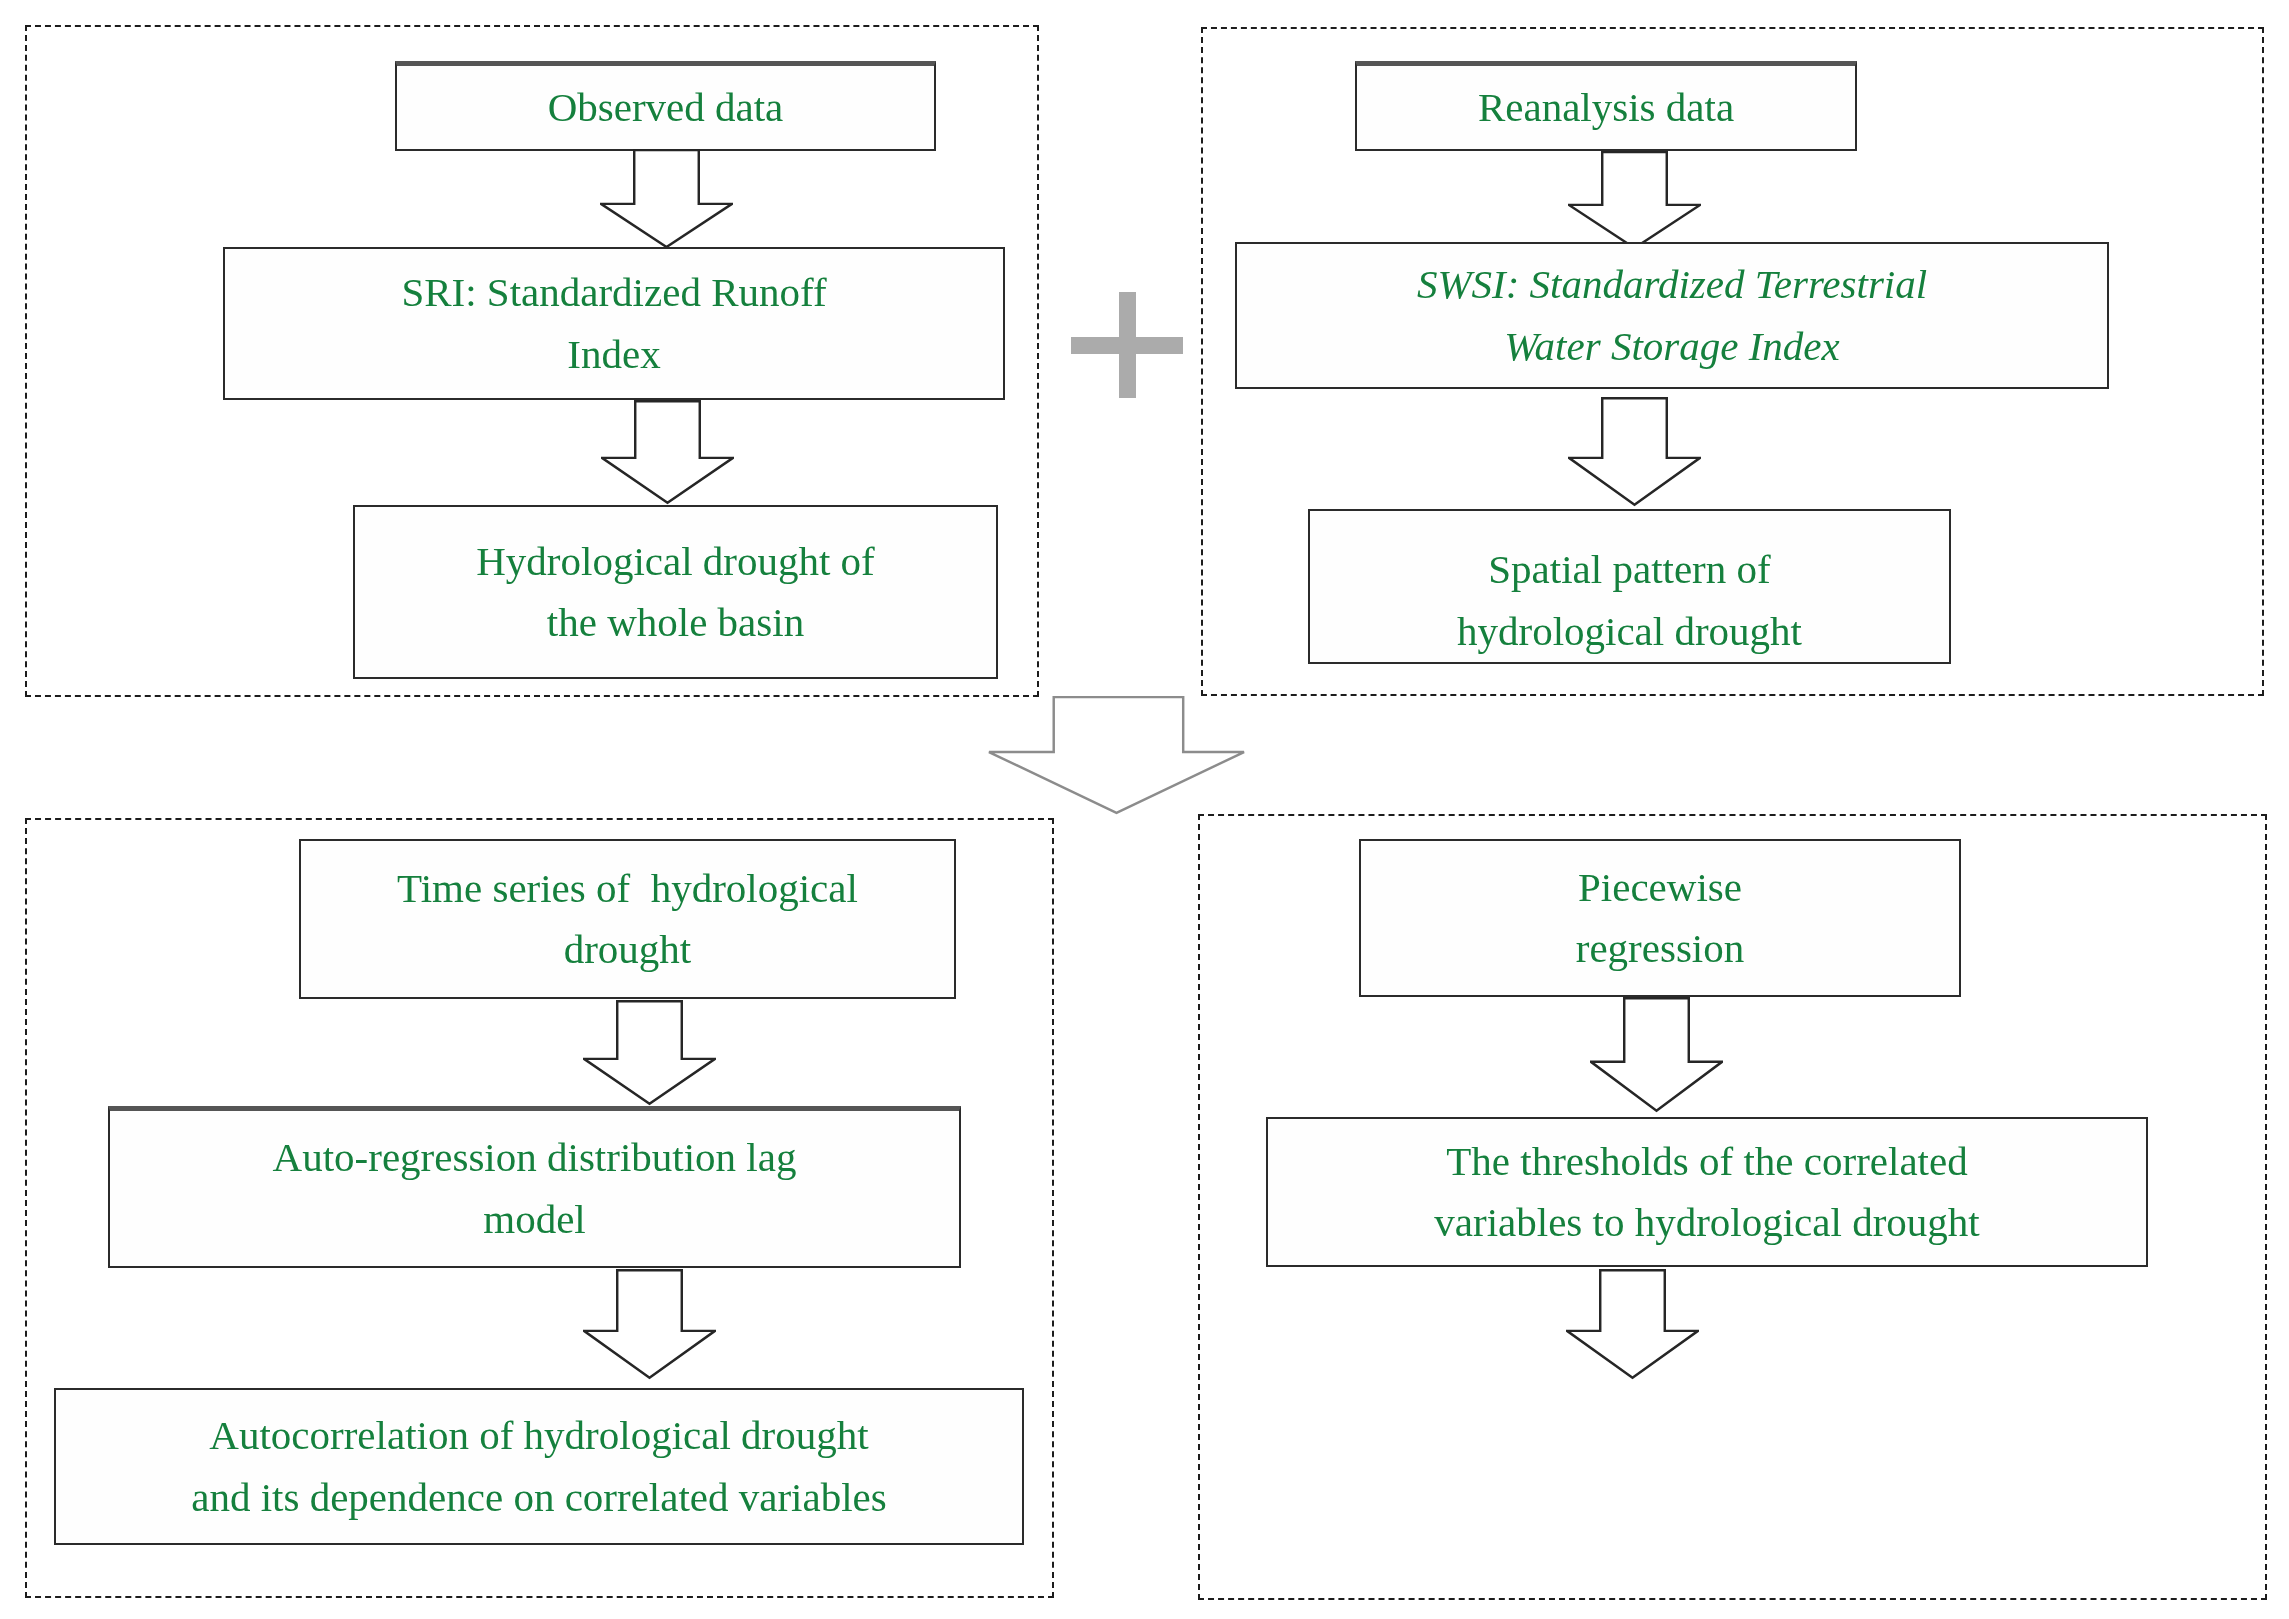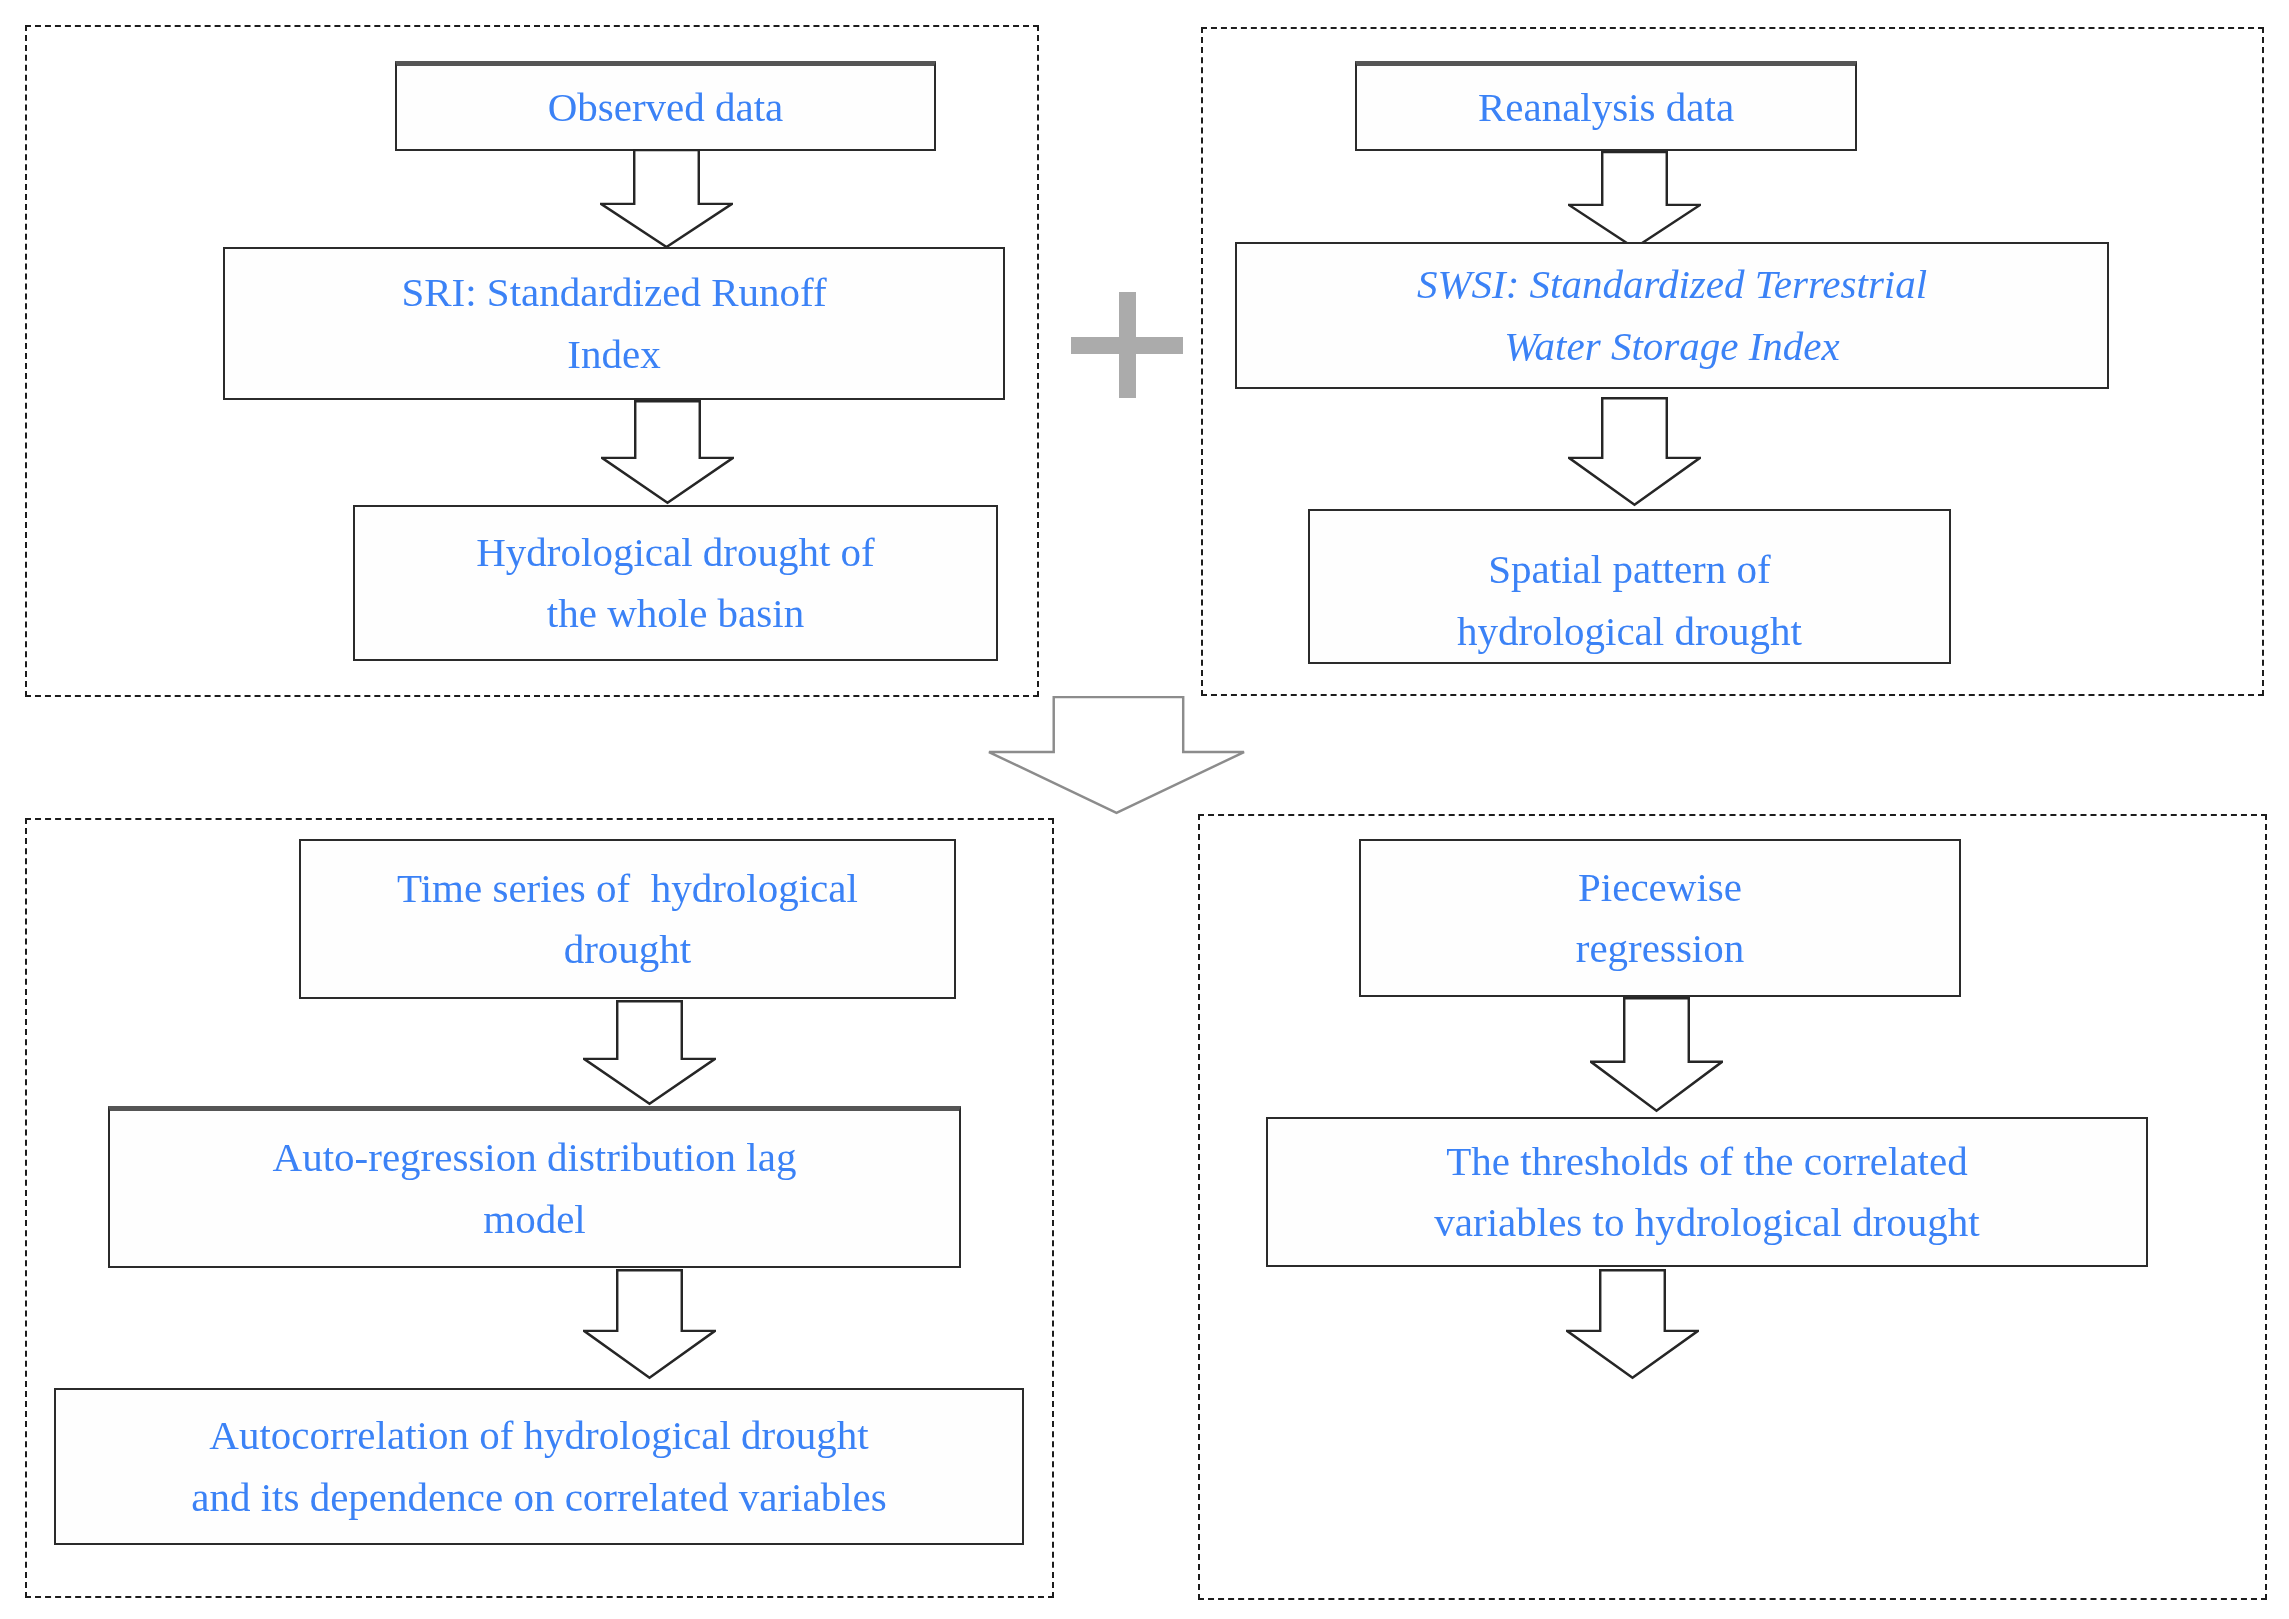--- a/index.html
+++ b/index.html
@@ -26,21 +26,21 @@
     justify-content: center;
     box-sizing: border-box;
   }
   .box.thick-top { border-top: 5.9px solid #555555; }
   .box span {
     display: block;
     white-space: pre-wrap;
     text-align: center;
     font-size: 41px;
     line-height: 1.5;
-    color: #3b82f6;
+    color: #15803d;
   }
   .arrow { position: absolute; }
   .plus-part { position: absolute; background: #ababab; }
 </style>
 </head>
 <body>
 
 <div class="canvas">
 
   <div class="panel" style="left:24.5px; top:24.5px; width:1010px; height:668px;"></div>
@@ -58,21 +58,21 @@
 
   <div class="box" style="left:223px; top:247px; width:782px; height:153px;font-family:Liberation Serif, serif;">
     <span>SRI: Standardized Runoff
 Index</span>
   </div>
 
   <svg class="arrow" style="left:601px; top:400px;" width="133" height="105" viewBox="0 0 136 107">
     <path d="M35 1 H101 V59 H135 L68 105 L1 59 H35 Z" fill="#ffffff" stroke="#262626" stroke-width="2.5"></path>
   </svg>
 
-  <div class="box" style="left:353px; top:505px; width:645px; height:156px;">
+  <div class="box" style="left:353px; top:505px; width:645px; height:174px;">
     <span>Hydrological drought of
 the whole basin</span>
   </div>
 
   <div>
     <div class="plus-part" style="left:1071px; top:337px; width:112px; height:16.7px;"></div>
     <div class="plus-part" style="left:1119px; top:292px; width:16.7px; height:106px;"></div>
   </div>
 
   <div class="box thick-top" style="left:1355px; top:61px; width:502px; height:90px;">

